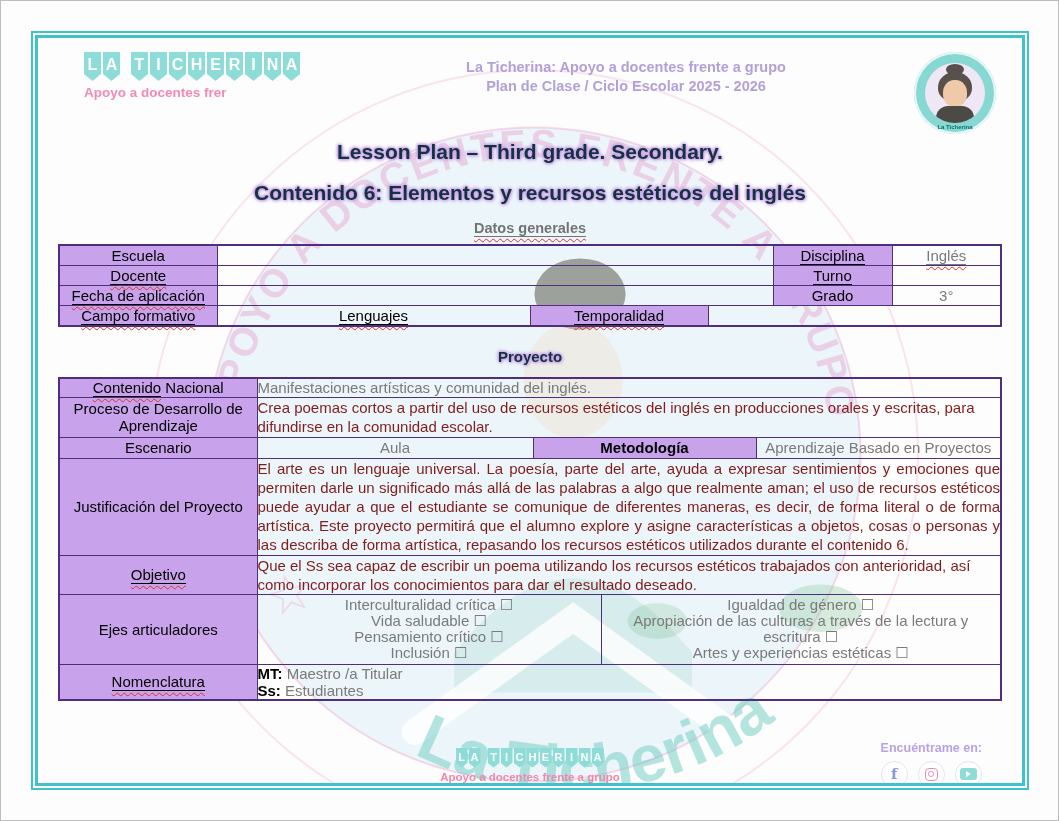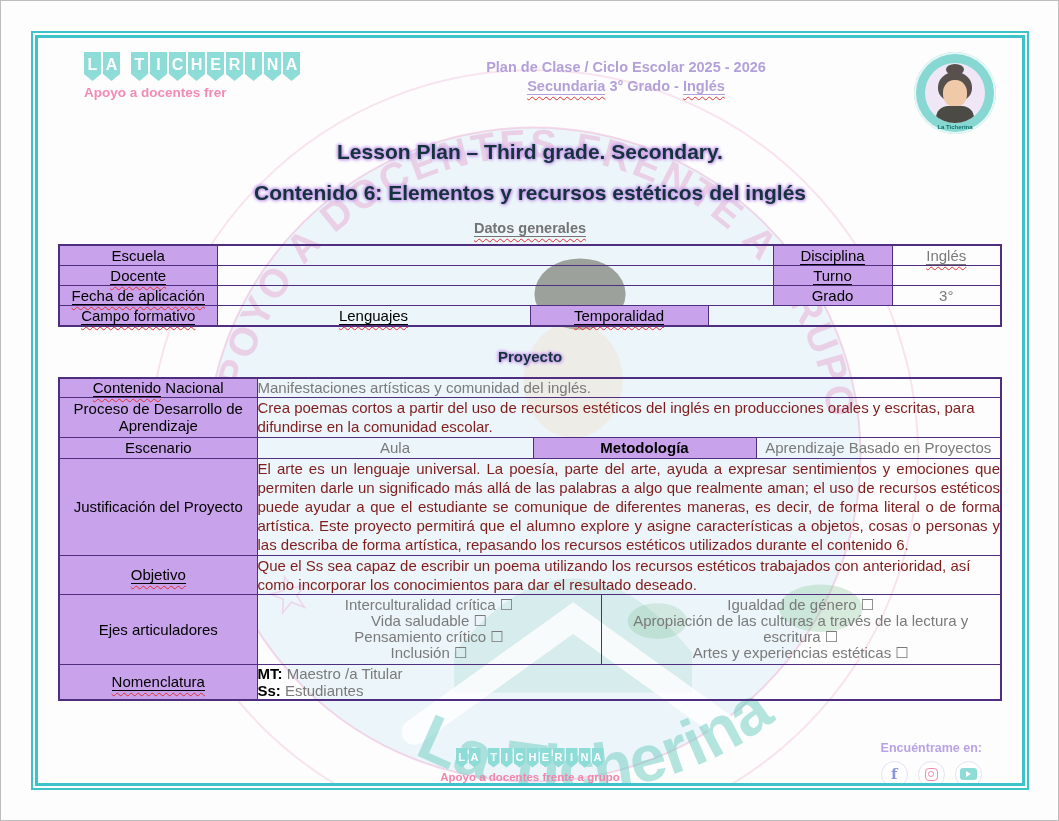--- a/index.html
+++ b/index.html
@@ -110,22 +110,22 @@
       </svg>
 
       <div class="content">
 
         <div class="header">
           <div class="brand">
             <div class="pennants"><span class="pl">L</span><span class="pl">A</span><span class="pgap"></span><span class="pl">T</span><span class="pl">I</span><span class="pl">C</span><span class="pl">H</span><span class="pl">E</span><span class="pl">R</span><span class="pl">I</span><span class="pl">N</span><span class="pl">A</span></div>
             <div class="brand-sub">Apoyo a docentes frer</div>
           </div>
           <div class="head-center">
+            <div>La Ticherina: Apoyo a docentes frente a grupo</div>
             <div>Plan de Clase / Ciclo Escolar 2025 - 2026</div>
-            <div><span class="u sp">Secundaria</span><span> 3° Grado - </span><span class="u sp">Inglés</span></div>
           </div>
           <div class="badge">
             <div class="badge-inner">
               <div class="bbun"></div>
               <div class="bhair"></div>
               <div class="bface"></div>
               <div class="bbody"></div>
             </div>
             <div class="badge-name">La Ticherina</div>
           </div>

